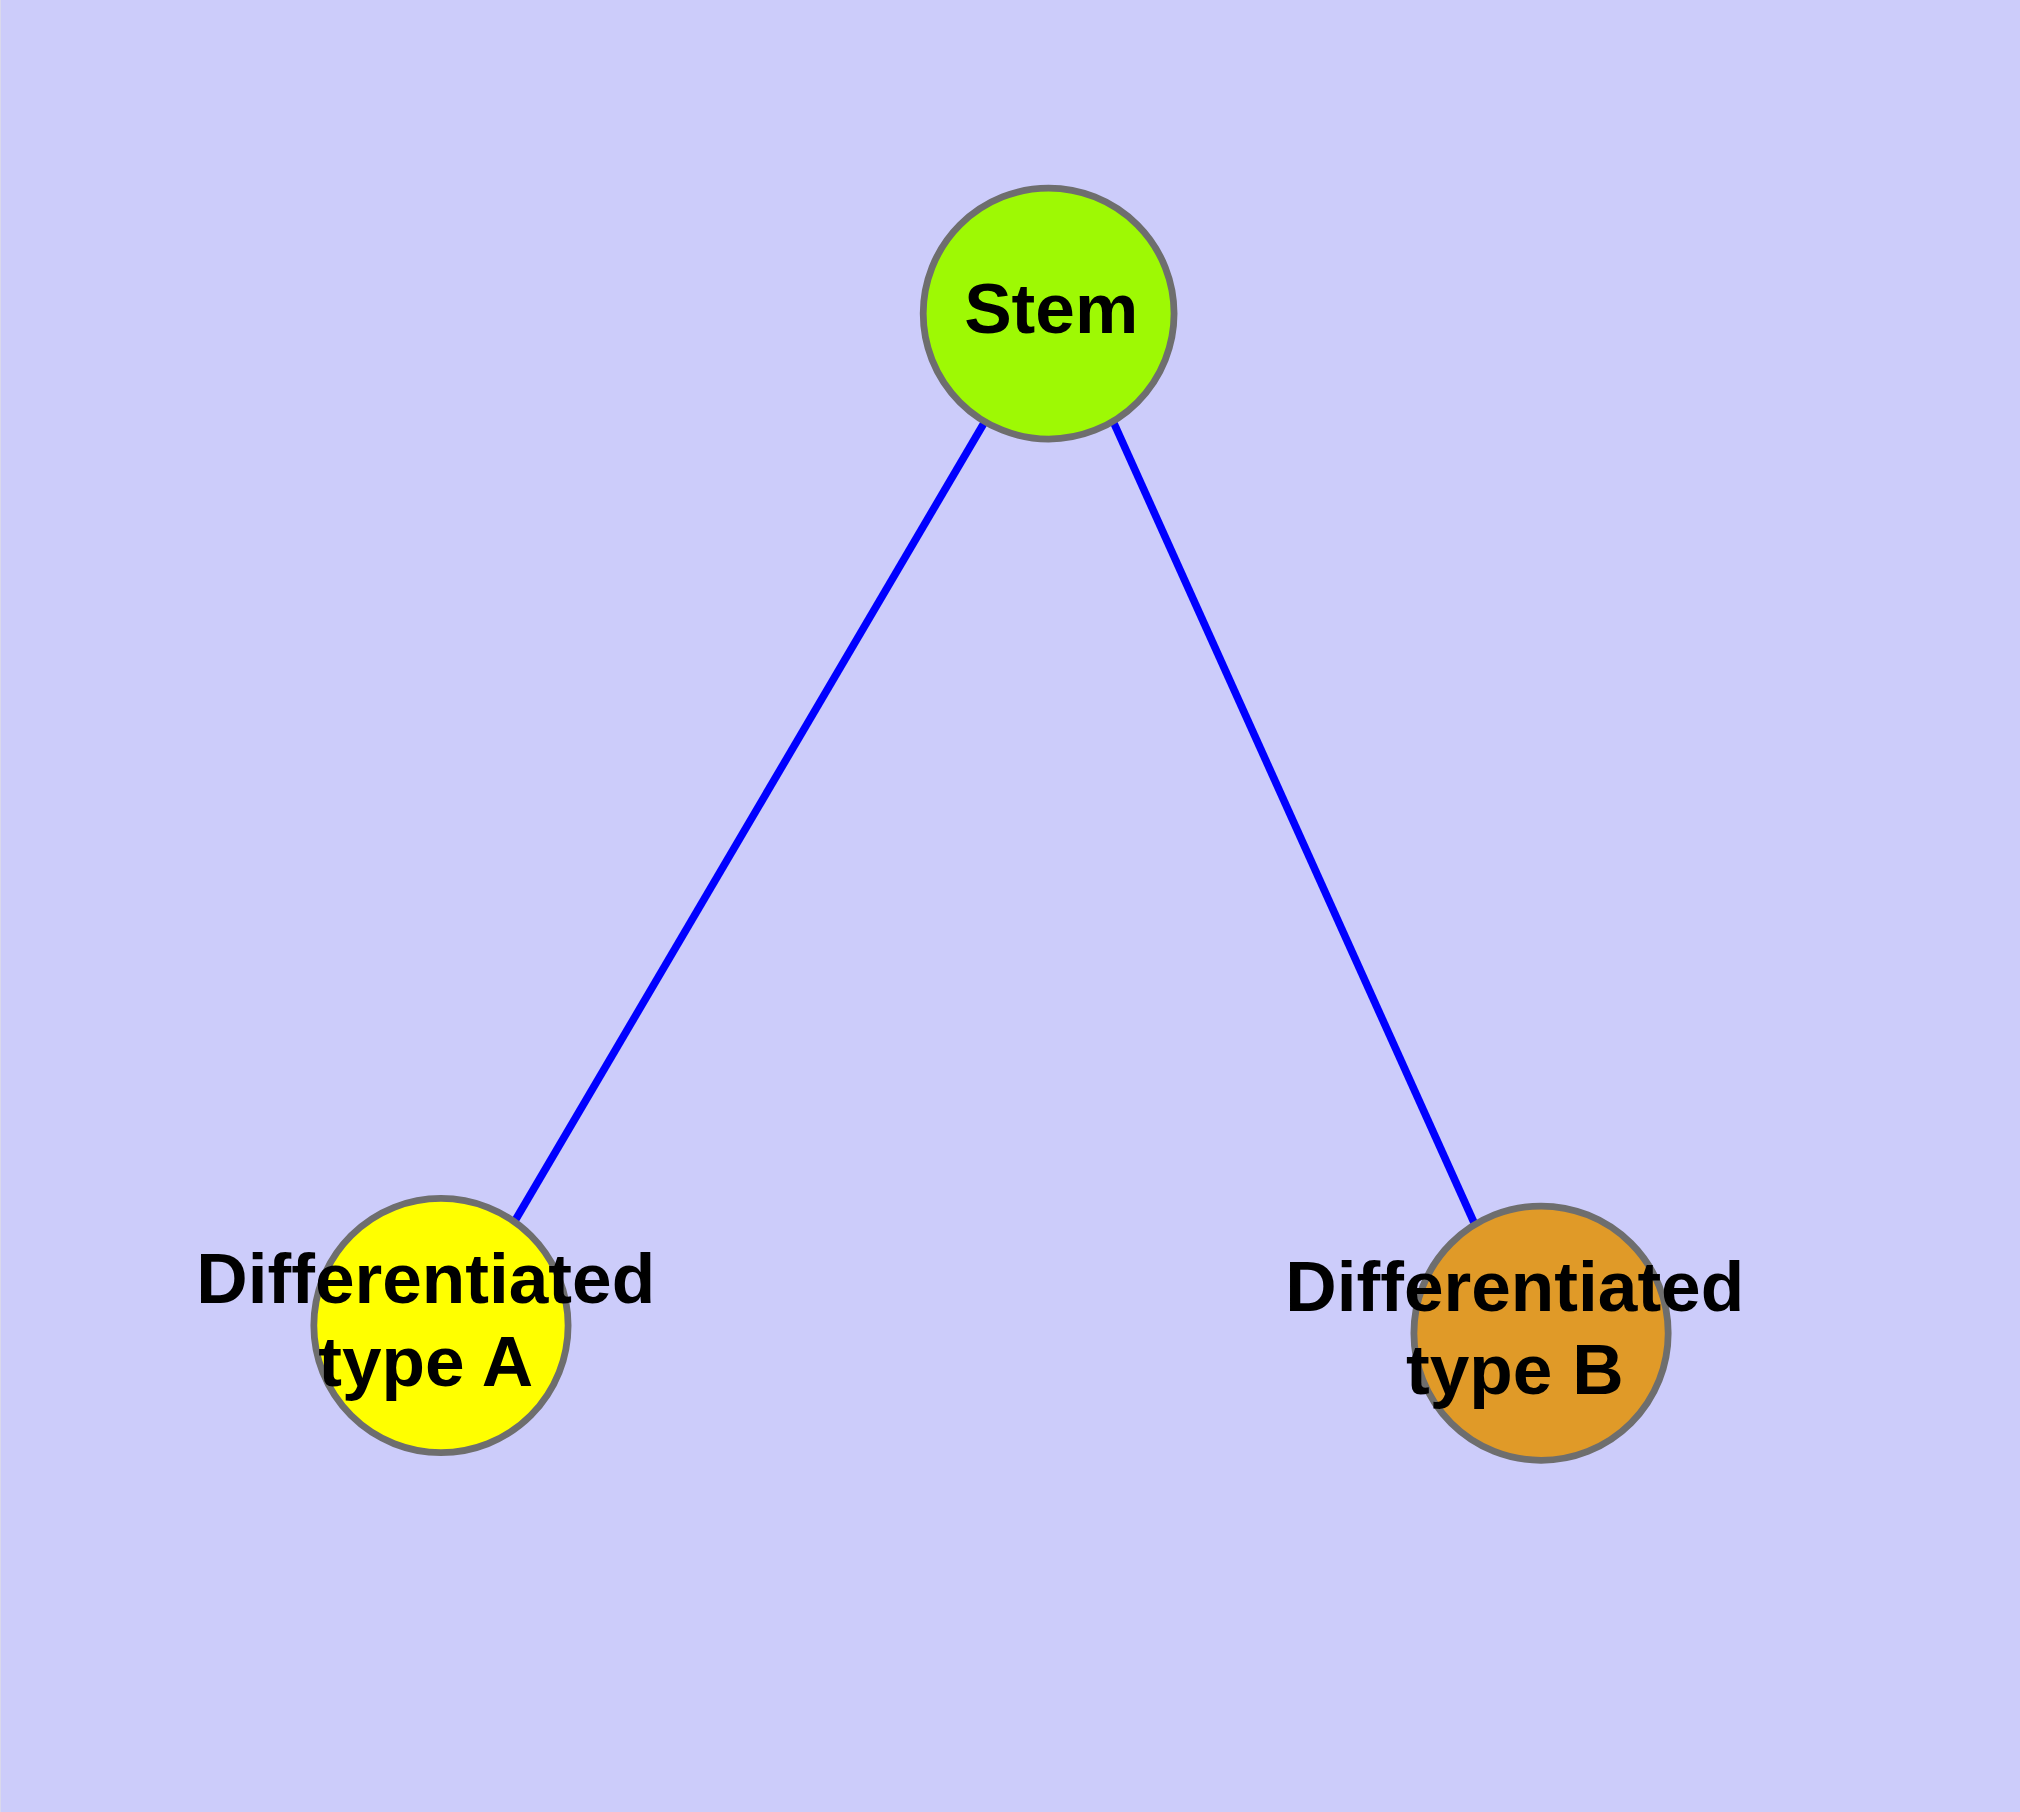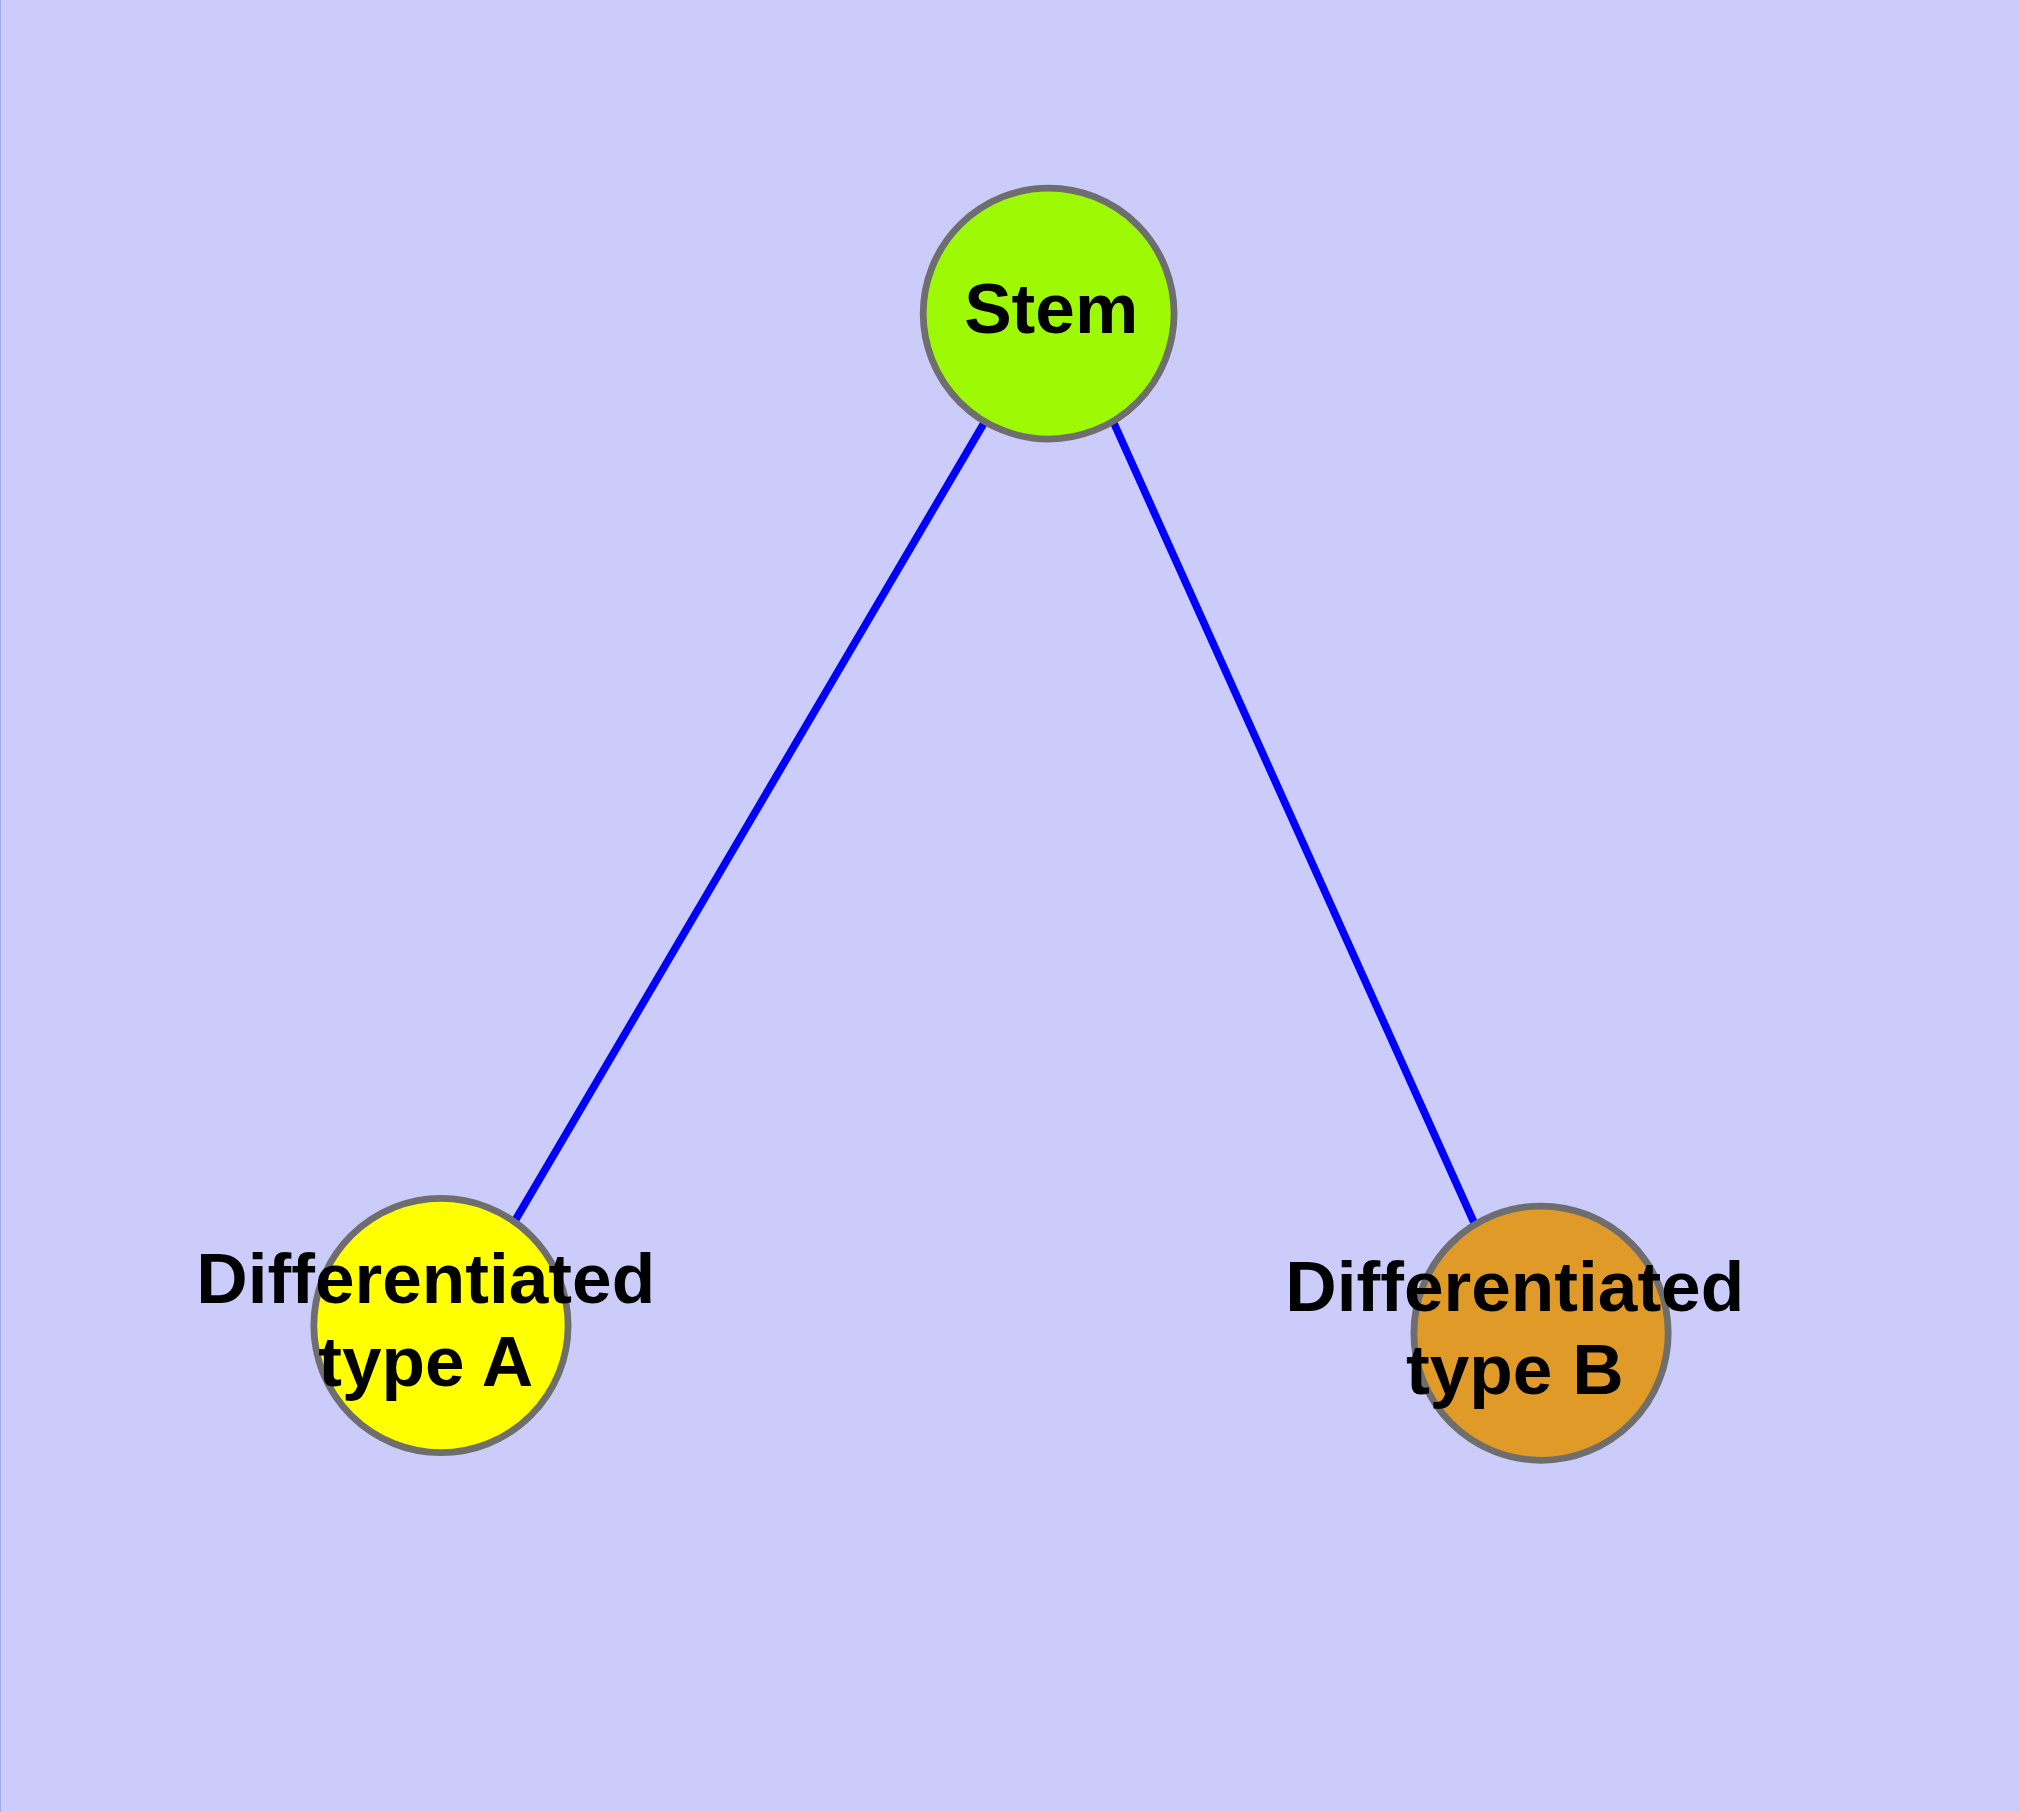--- a/index.html
+++ b/index.html
@@ -4,21 +4,21 @@
 <style>
   html, body {
     margin: 0;
     padding: 0;
     background: #ccccfa;
   }
   #canvas {
     position: relative;
     width: 2007px;
     height: 1812px;
-    background: #1d4ed8;
+    background: #fef9c3;
     overflow: hidden;
     font-family: "Liberation Sans", sans-serif;
   }
   #graph-svg {
     position: absolute;
     left: 0;
     top: 0;
     width: 2021px;
     height: 1812px;
   }

